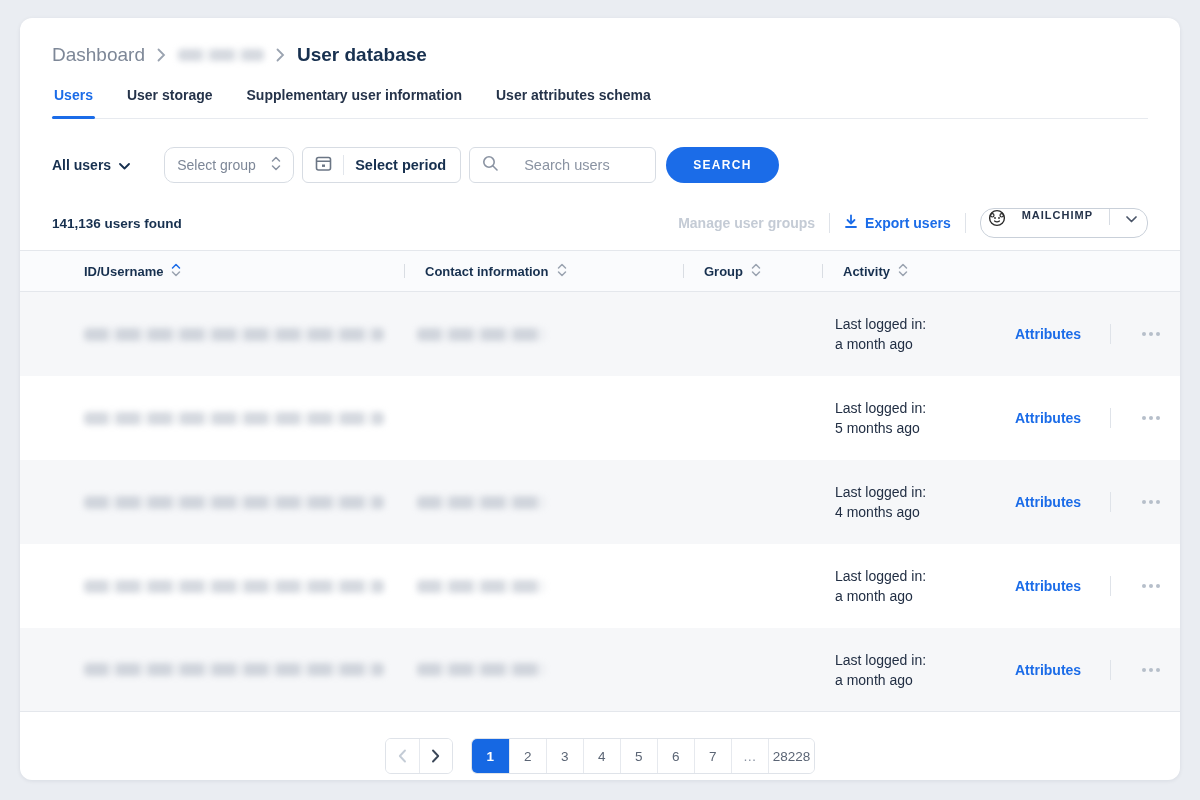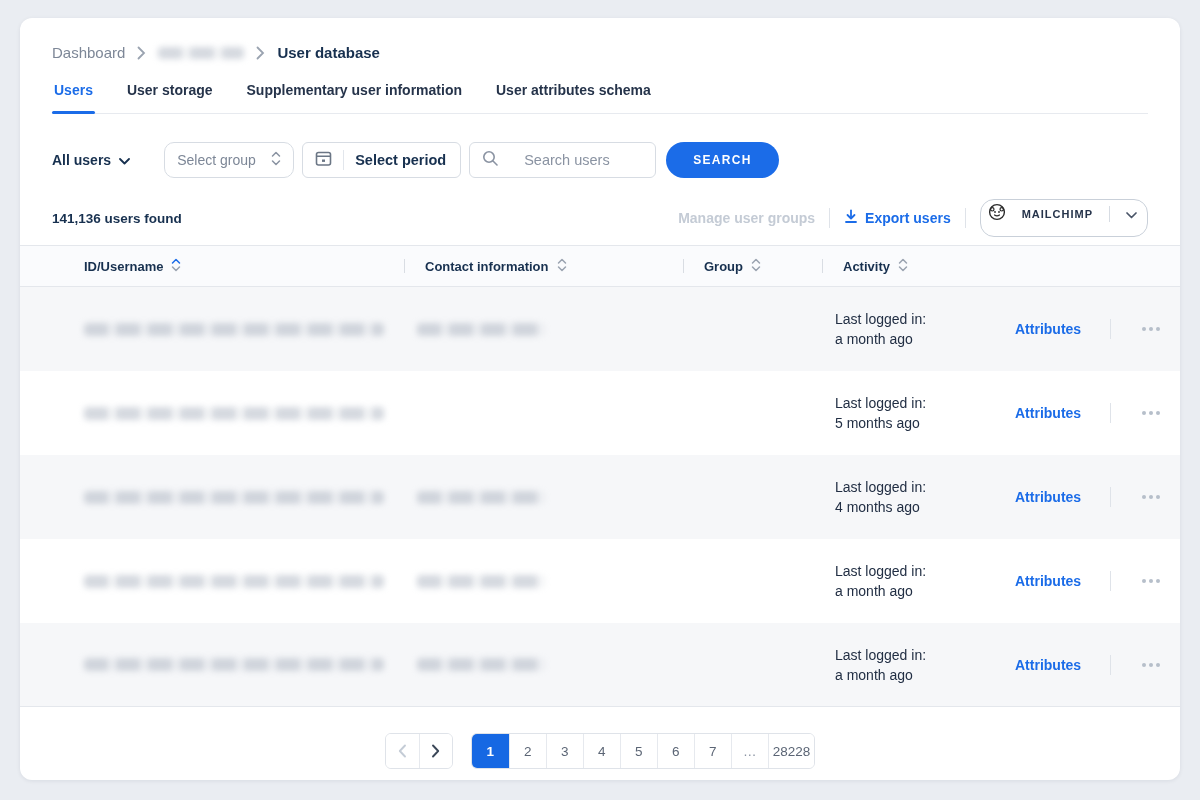--- a/index.html
+++ b/index.html
@@ -1,21 +1,21 @@
 <!DOCTYPE html>
 <html><head>
 <meta charset="utf-8">
 <style>
   html,body{margin:0;padding:0;width:1200px;height:800px;background:#eaedf2;
     font-family:"Liberation Sans",sans-serif;-webkit-font-smoothing:antialiased;overflow:hidden;}
   .card{position:absolute;left:20px;top:18px;width:1160px;height:762px;background:#ffffff;
     border-radius:12px;box-shadow:0 1px 4px rgba(16,30,54,.08);overflow:hidden;}
 
   
-  .breadcrumb{display:flex;align-items:center;gap:12px;margin:26px 32px 0;font-size:15px;color:#7d8797;}
+  .breadcrumb{display:flex;align-items:center;gap:12px;margin:26px 32px 0;font-size:19px;color:#7d8797;}
   .breadcrumb .sep svg{display:block;}
   .crumb-current{color:#17304f;font-weight:bold;}
   .blurbar{border-radius:4px;filter:blur(3px);opacity:.5;
     background:repeating-linear-gradient(90deg,#aab2bf 0 24px,rgba(170,178,191,.25) 24px 32px);}
   .crumb-blur{width:86px;height:12px;}
 
   
   .tabs{display:flex;gap:30px;margin:21px 32px 0;border-bottom:1px solid #e7eaef;}
   .tab{font-size:14px;color:#25334a;padding:0 2px 15px;cursor:pointer;position:relative;font-weight:bold;}
   .tab.active{color:#1b6ce8;}
@@ -37,22 +37,22 @@
   .search-btn{margin-left:10px;height:36px;padding:0 27px;border:none;border-radius:18px;background:#1b6ce8;color:#fff;
     font-size:12px;font-weight:bold;letter-spacing:1.3px;cursor:pointer;font-family:"Liberation Sans",sans-serif;}
 
   
   .summary-row{display:flex;align-items:center;justify-content:space-between;margin:26px 32px 4px;height:28px;}
   .users-found{font-size:13.5px;font-weight:bold;color:#17304f;}
   .tool-right{display:flex;align-items:center;gap:14px;}
   .manage-groups{font-size:14px;font-weight:bold;color:#c4cbd5;}
   .tdiv{width:1px;height:20px;background:#dfe3e9;}
   .export{display:flex;align-items:center;gap:7px;font-size:14px;font-weight:bold;color:#1b6ce8;cursor:pointer;}
-  .mailchimp{display:flex;align-items:center;gap:16px;height:28px;border:1px solid #c9d0d9;border-radius:14px;
-    background:#fff;padding:0 10px 8px 7px;cursor:pointer;}
+  .mailchimp{display:flex;align-items:flex-start;gap:16px;height:28px;border:1px solid #c9d0d9;border-radius:14px;
+    background:#fff;padding:0 10px 0 7px;cursor:pointer;}
   .mailchimp .label{font-size:11px;font-weight:bold;letter-spacing:1px;color:#25334a;}
   .mailchimp .vdiv{width:1px;height:16px;background:#d7dce3;}
 
   
   .tablewrap{margin-top:13px;}
   .grid{display:grid;grid-template-columns:320px 279px 139px 193px 1fr;padding:0 24px 0 64px;box-sizing:border-box;}
   .thead{height:42px;background:#fafbfd;border-top:1px solid #e4e7ec;border-bottom:1px solid #e4e7ec;align-items:center;}
   .hcell{display:flex;align-items:center;gap:8px;font-size:13px;font-weight:bold;color:#17304f;height:100%;}
   .hcell .cdiv{width:1px;height:14px;background:#d9dde3;margin-right:12px;}
   .row{height:84px;align-items:center;}

